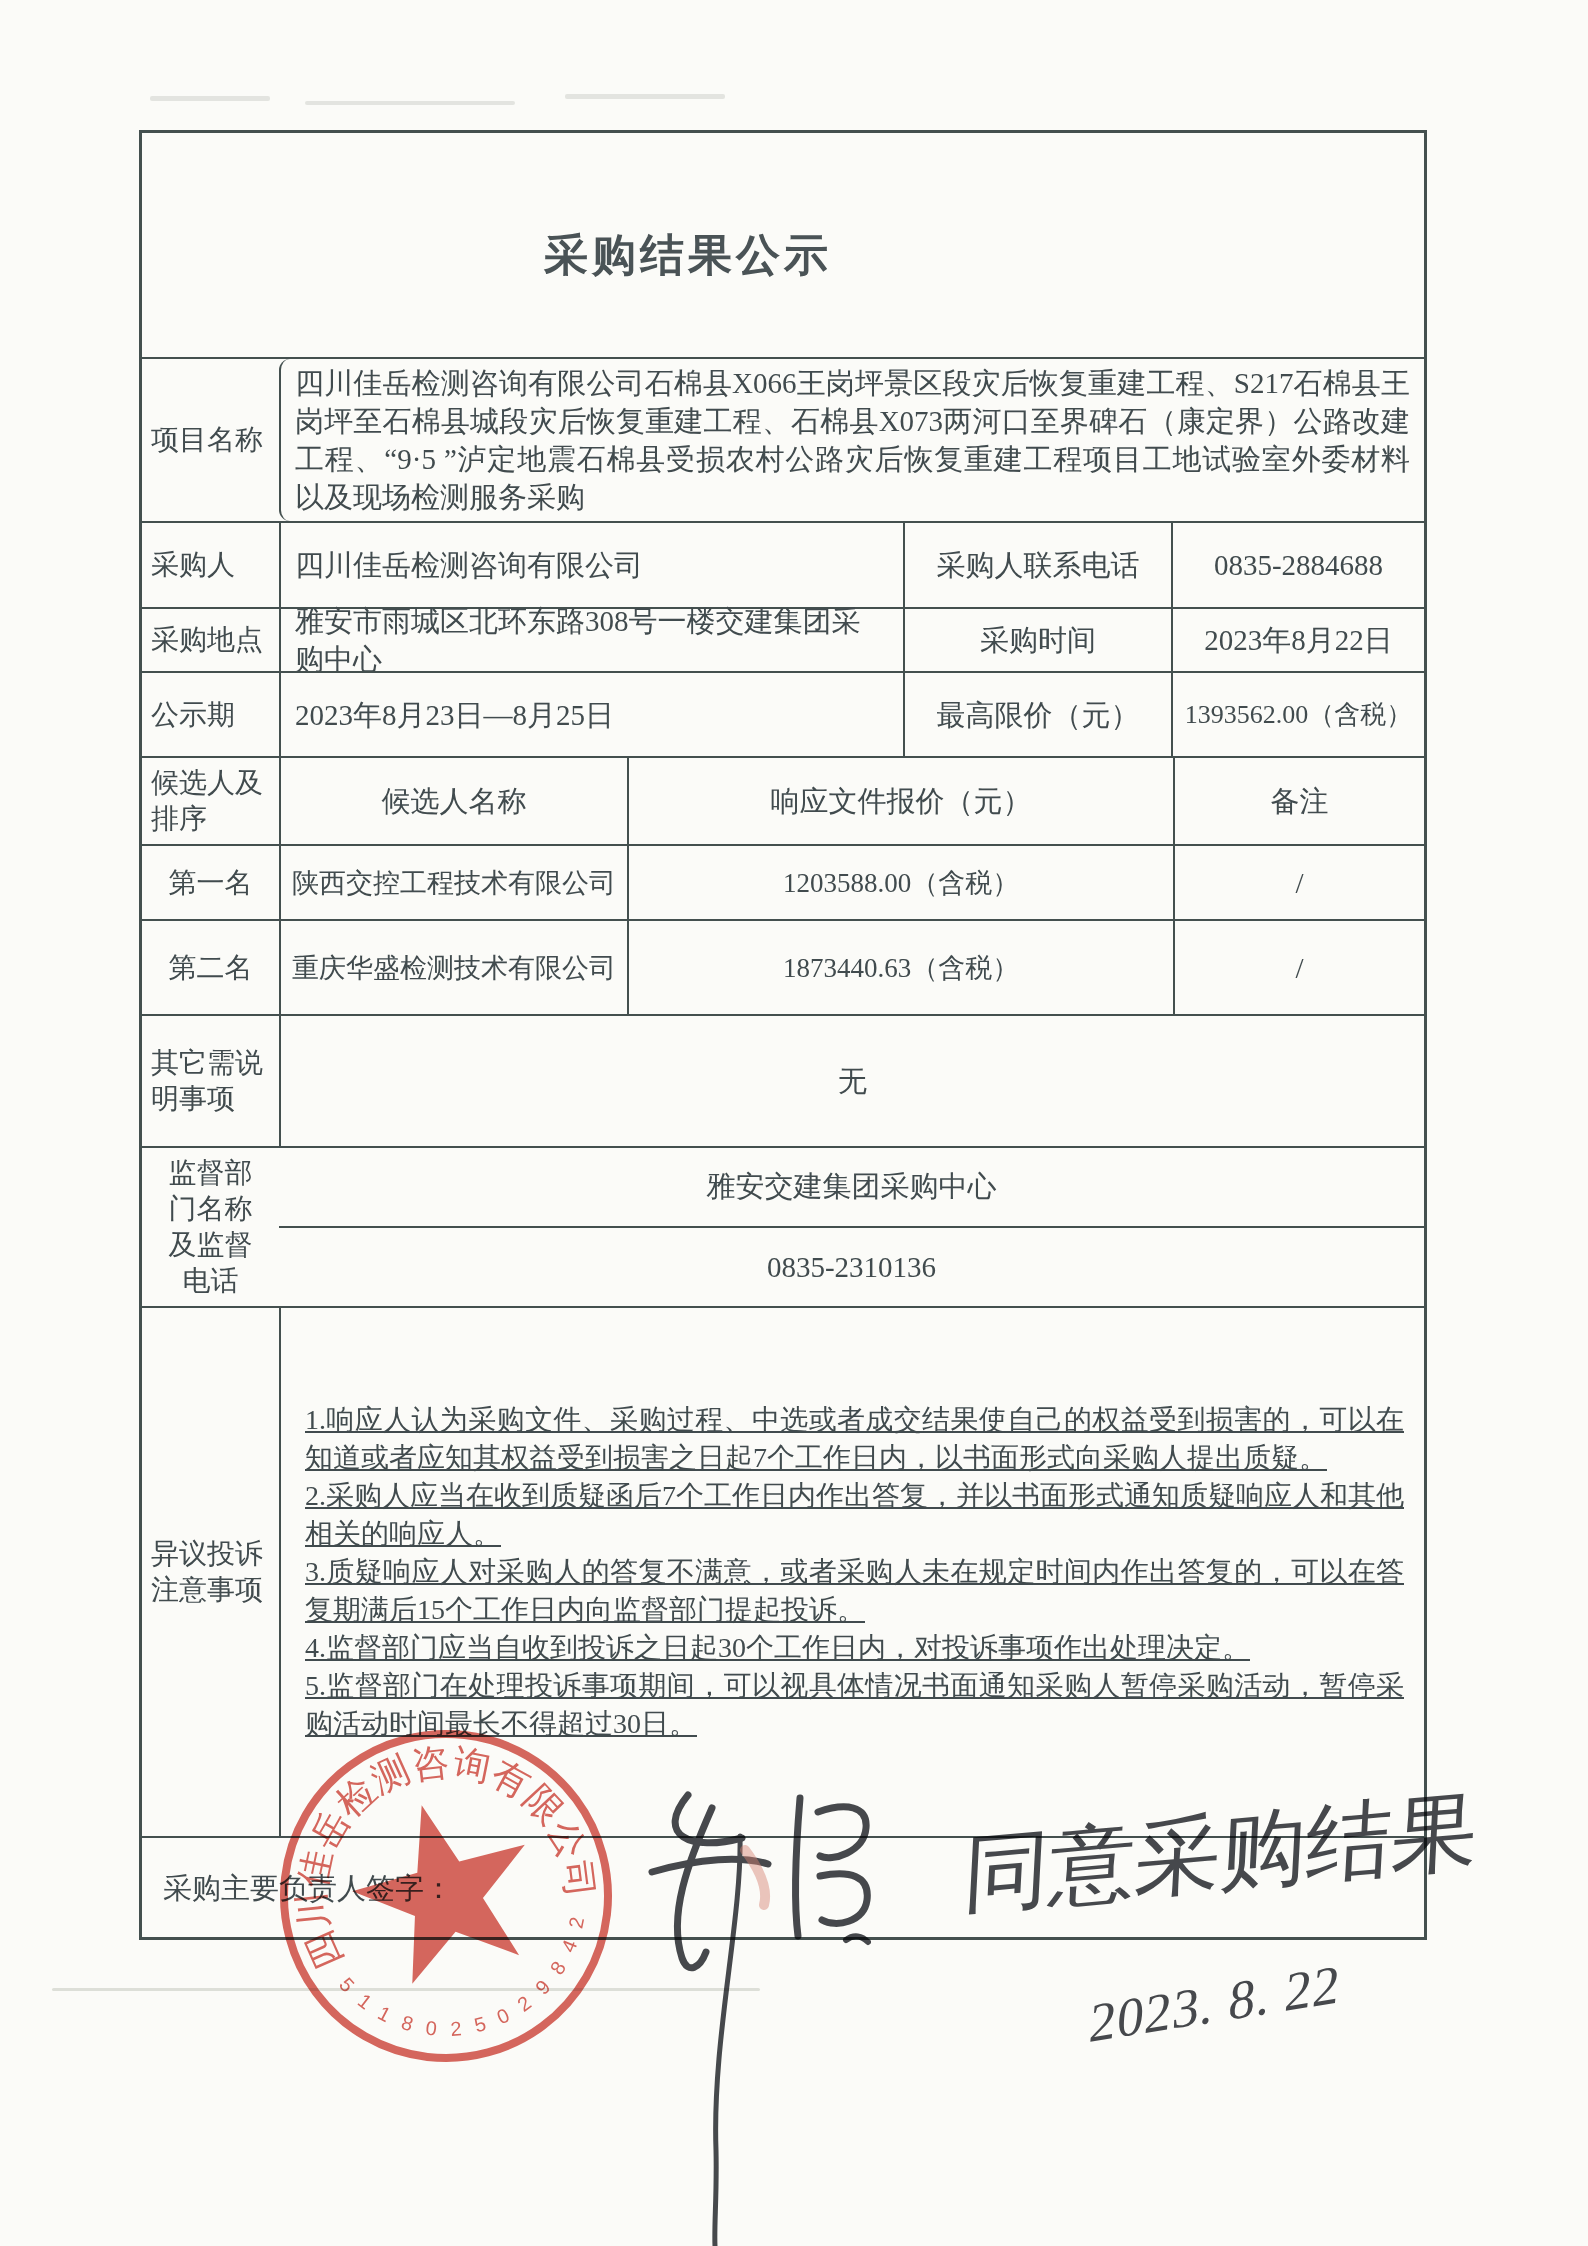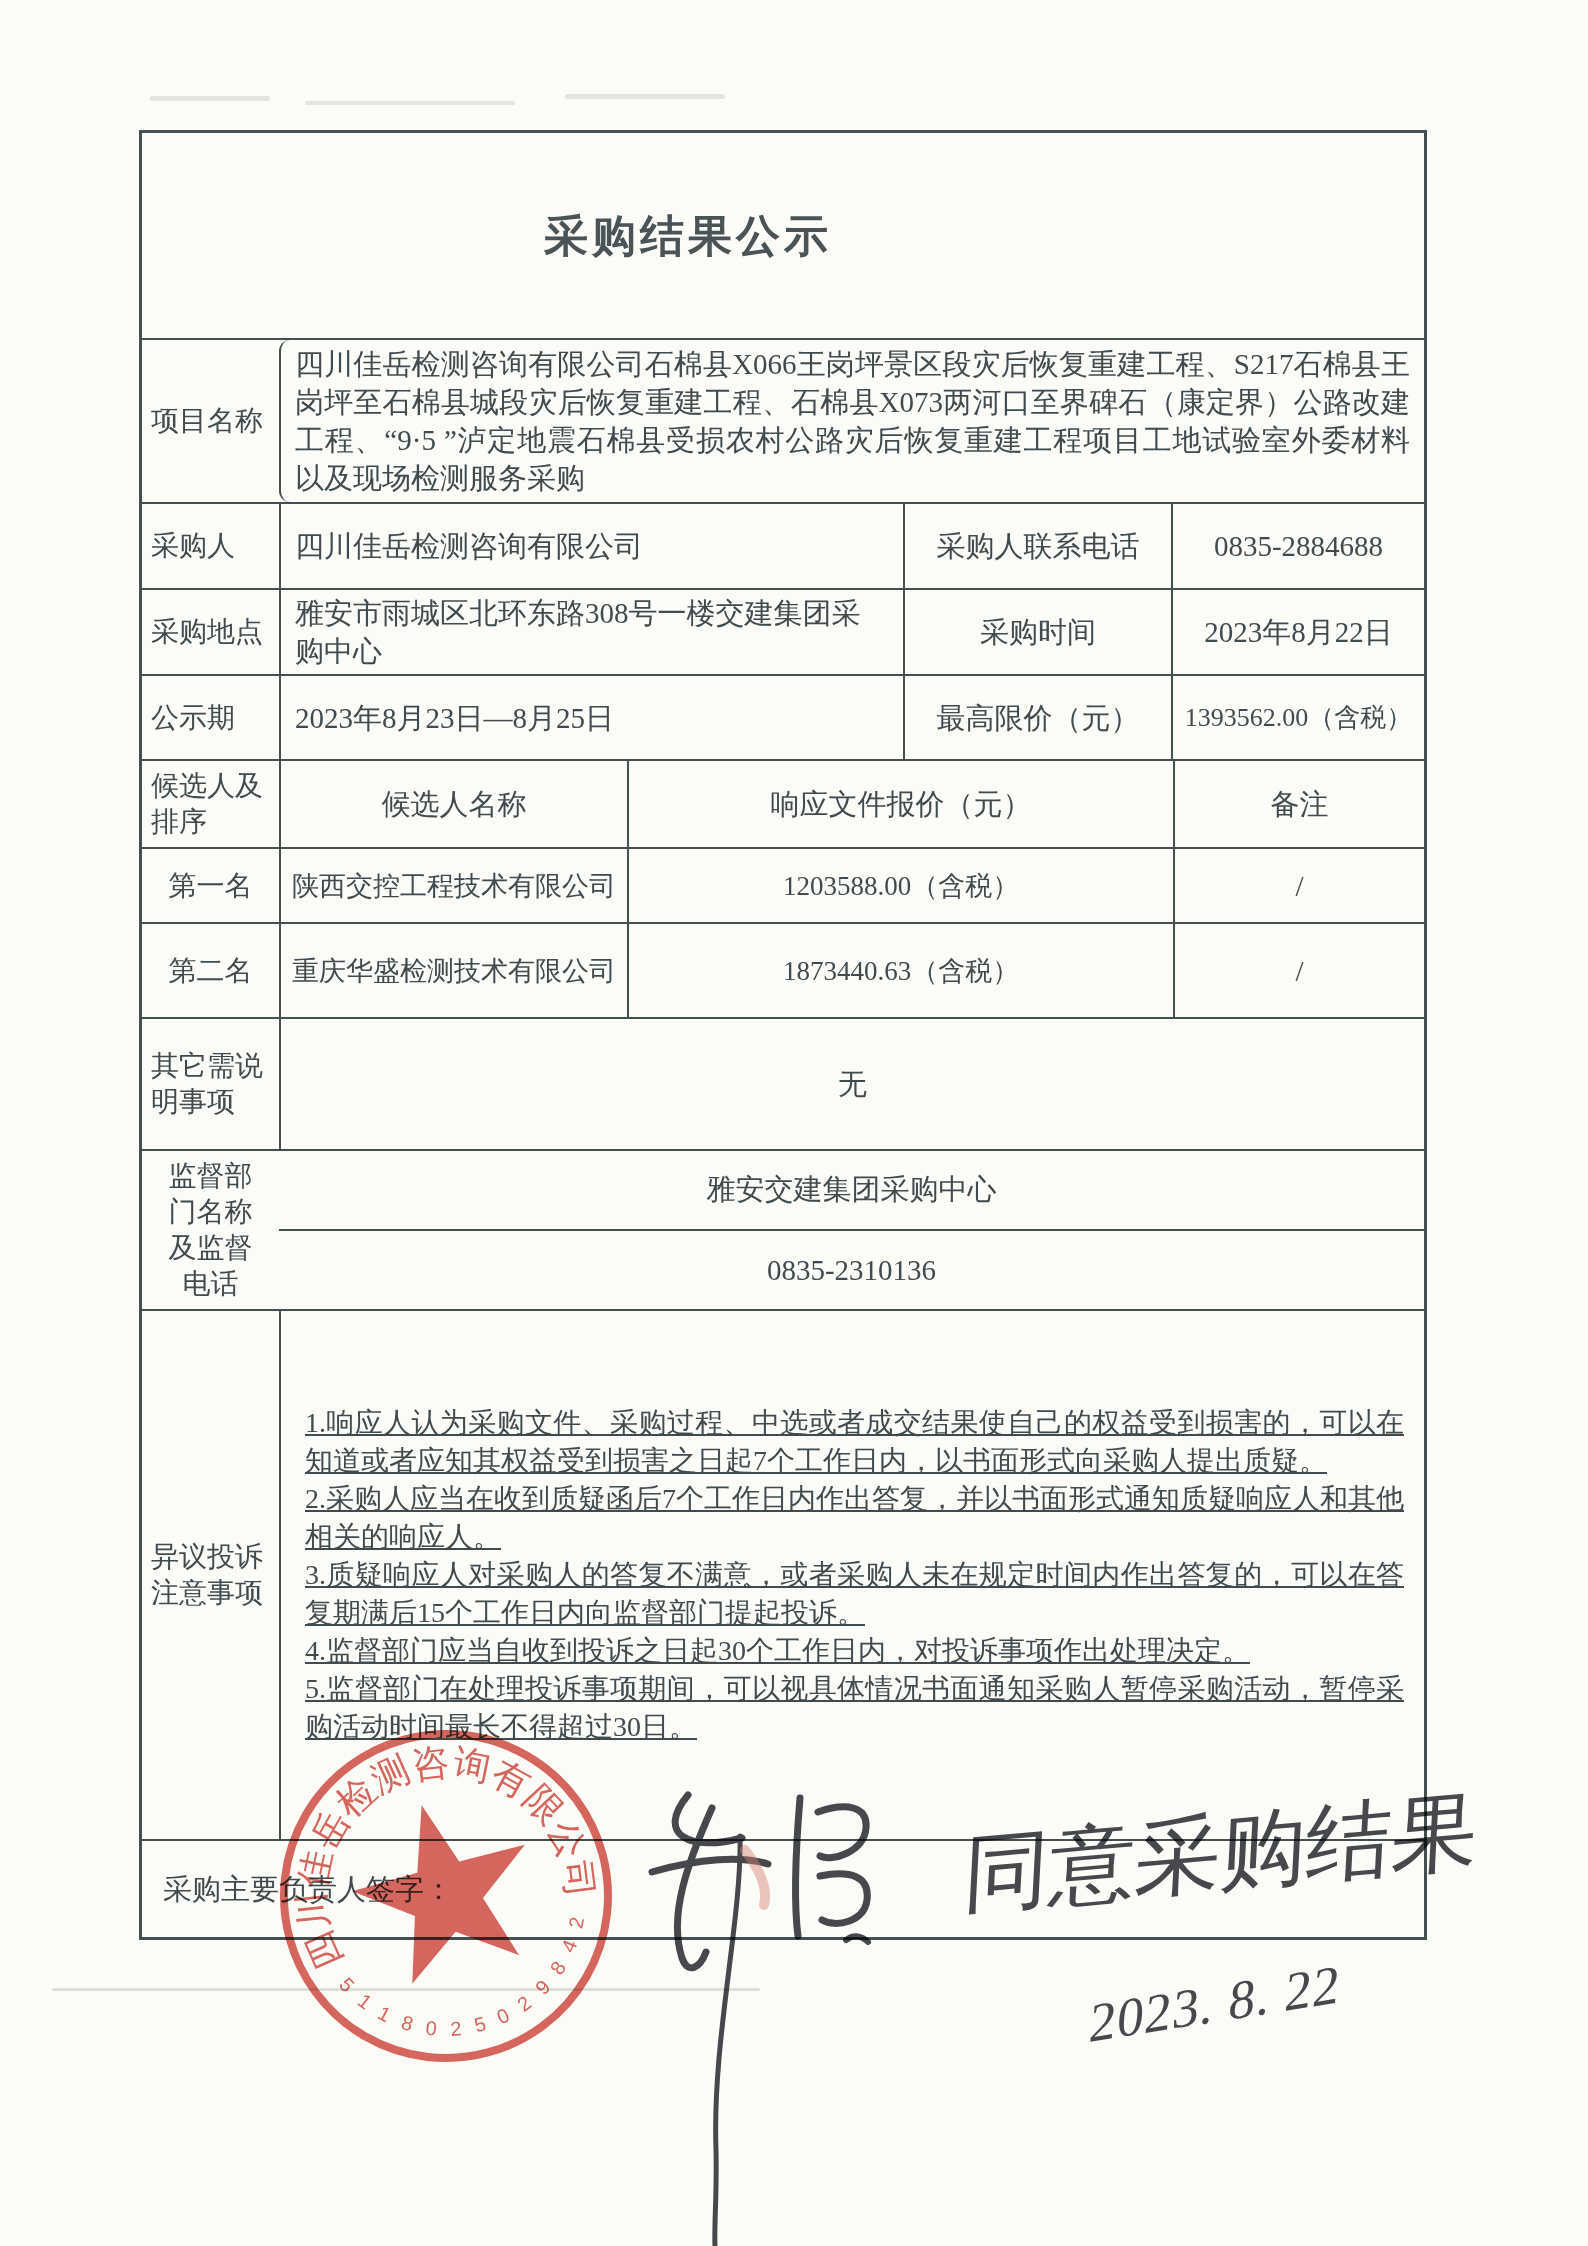--- a/index.html
+++ b/index.html
@@ -33,21 +33,21 @@
   }
   .cell.nb{border-left:none;}
   .labelcol{width:137px;flex:0 0 137px;padding:0 8px 0 9px;font-size:28px;line-height:36px;}
   .labelcol.ctr{justify-content:center;text-align:center;padding:0 20px;}
   .val{padding:0 14px;}
   .ctr{justify-content:center;text-align:center;}
   .grow{flex:1 1 auto;}
   .justify{text-align:justify;border-radius:11px;}
   .nowrap{white-space:nowrap;}
 
-  .title-row{align-items:center;justify-content:center;}
+  .title-row{align-items:center;justify-content:center;margin-top:19px;}
   .title-text{
     width:100%;text-align:center;transform:translateX(-95px);
     font-family:"Liberation Sans", sans-serif;
     font-weight:bold;font-size:44px;letter-spacing:4px;color:#4a5356;
   }
   .subcol{flex:1 1 auto;display:flex;flex-direction:column;}
   .subrow{display:flex;align-items:center;justify-content:center;box-sizing:border-box;font-size:29px;}
   .subrow.top{height:78px;}
   .subrow.bot{flex:1 1 auto;border-top:2px solid #44504f;}
   .objection-body{flex-direction:column;justify-content:center;align-items:flex-start;padding:0 20px 0 24px;font-size:28px;line-height:38px;}
@@ -87,21 +87,21 @@
       <div class="cell grow val justify">四川佳岳检测咨询有限公司石棉县X066王岗坪景区段灾后恢复重建工程、S217石棉县王岗坪至石棉县城段灾后恢复重建工程、石棉县X073两河口至界碑石（康定界）公路改建工程、“9·5 ”泸定地震石棉县受损农村公路灾后恢复重建工程项目工地试验室外委材料以及现场检测服务采购</div>
     </div>
 
     <div class="row" style="height:86px">
       <div class="cell nb labelcol">采购人</div>
       <div class="cell val" style="width:624px">四川佳岳检测咨询有限公司</div>
       <div class="cell ctr" style="width:268px">采购人联系电话</div>
       <div class="cell grow ctr">0835-2884688</div>
     </div>
 
-    <div class="row" style="height:86px">
+    <div class="row" style="height:64px">
       <div class="cell nb labelcol">采购地点</div>
       <div class="cell val" style="width:624px">雅安市雨城区北环东路308号一楼交建集团采购中心</div>
       <div class="cell ctr" style="width:268px">采购时间</div>
       <div class="cell grow ctr">2023年8月22日</div>
     </div>
 
     <div class="row" style="height:85px">
       <div class="cell nb labelcol">公示期</div>
       <div class="cell val" style="width:624px">2023年8月23日—8月25日</div>
       <div class="cell ctr" style="width:268px">最高限价（元）</div>

